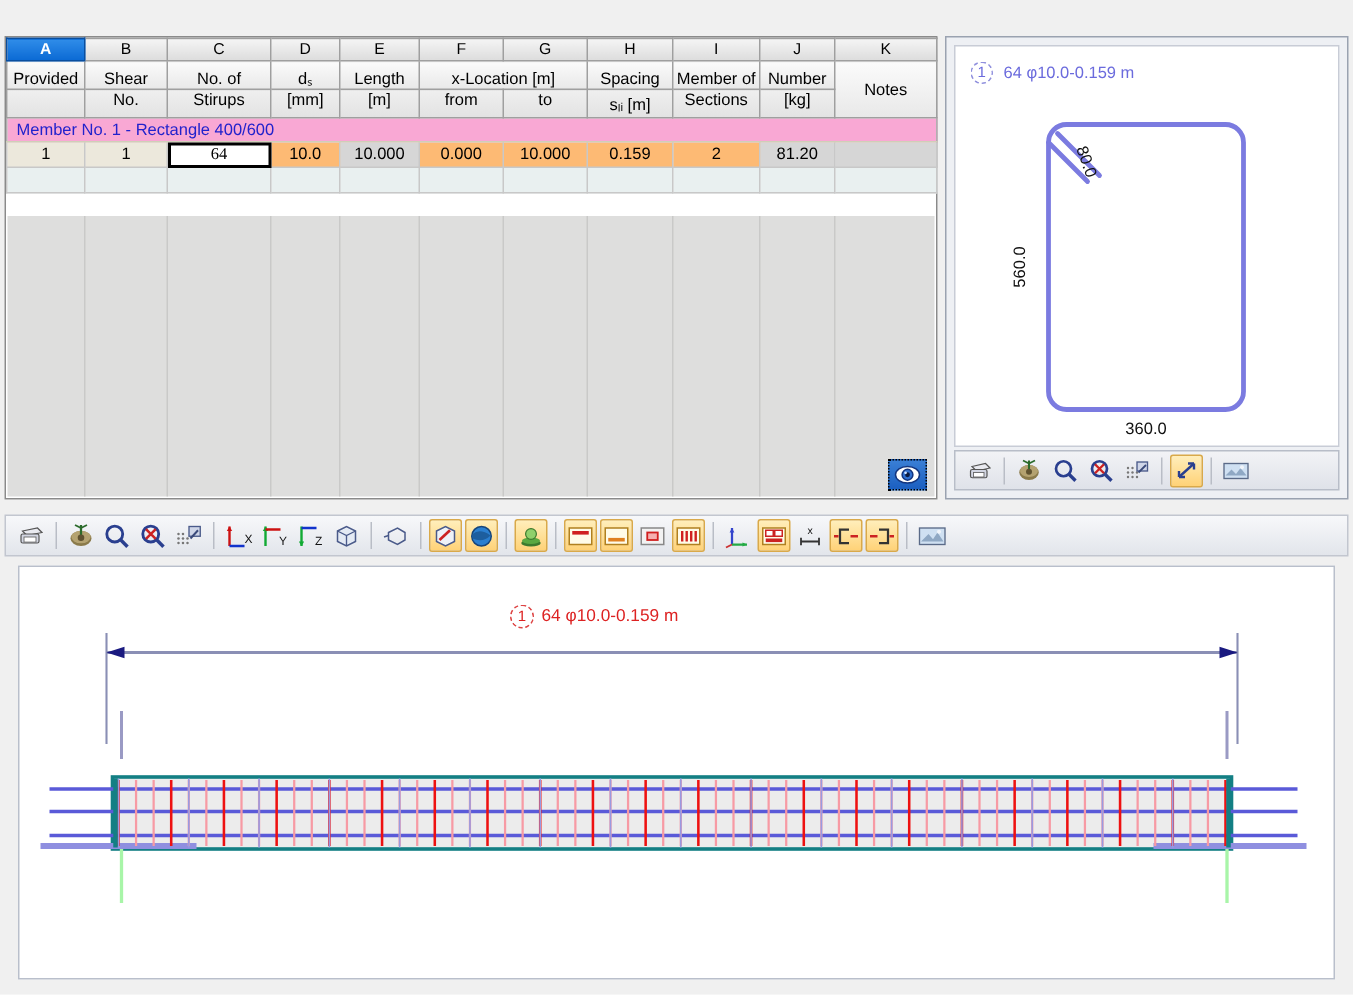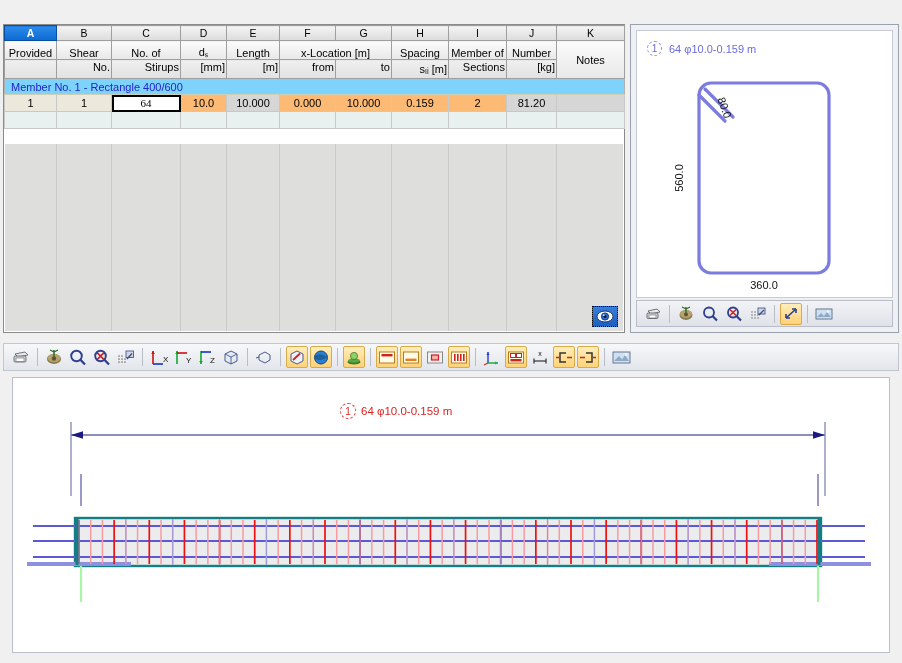--- a/index.html
+++ b/index.html
@@ -47,29 +47,29 @@
     color: #ffffff; font-weight: bold;
     border: 1px solid #0a4e9e;
   }
   .hdr2 td {
     height: 19px; text-align: center; vertical-align: bottom;
     background: linear-gradient(to bottom,#fbfbfb,#e8e8e8);
     border: 1px solid #9f9f9f;
     font-size: 11px; padding-bottom: 0px;
   }
   .hdr3 td {
-    height: 19px; text-align: right; vertical-align: top;
+    height: 19px; text-align: center; vertical-align: top;
     background: linear-gradient(to bottom,#efefef,#e2e2e2);
     border: 1px solid #9f9f9f;
     border-top: none;
     font-size: 11px;
   }
   .grouprow td {
     height: 16px;
-    background: #7dd3fc;
+    background: #f9a8d4;
     color: #2222cc;
     font-size: 11px;
     padding-left: 6px;
     border: 1px solid #cfcfb8;
     border-left: 1px solid #b0b0b0;
     border-right: 1px solid #b0b0b0;
   }
   .datarow td {
     height: 17px; text-align: center; font-size: 11px;
     background: #fdba74; border: 1px solid #c8c8c8;

